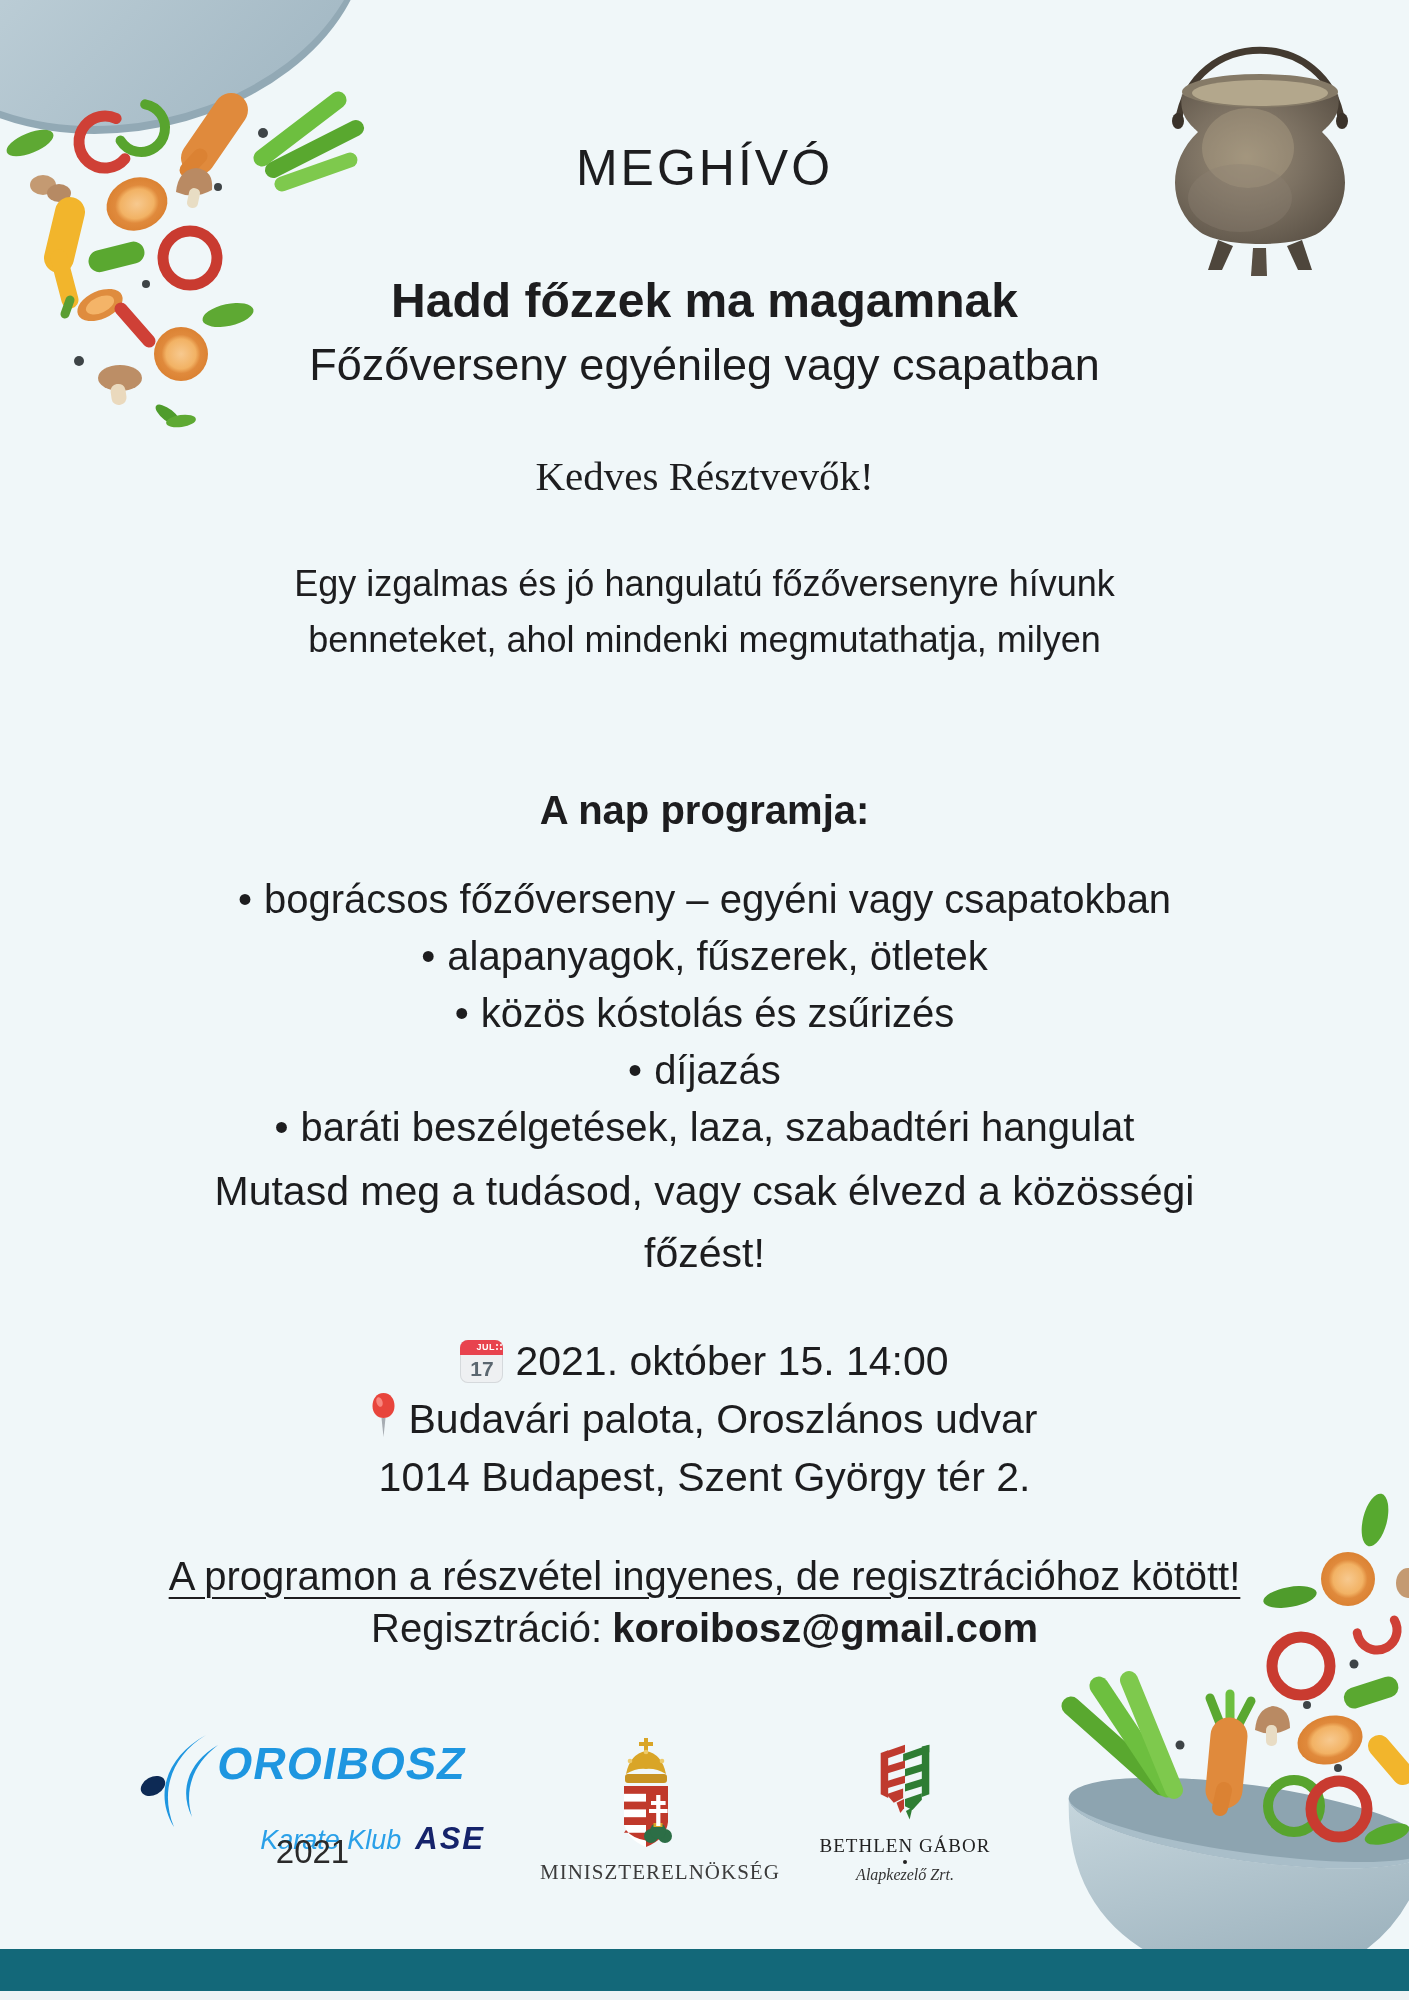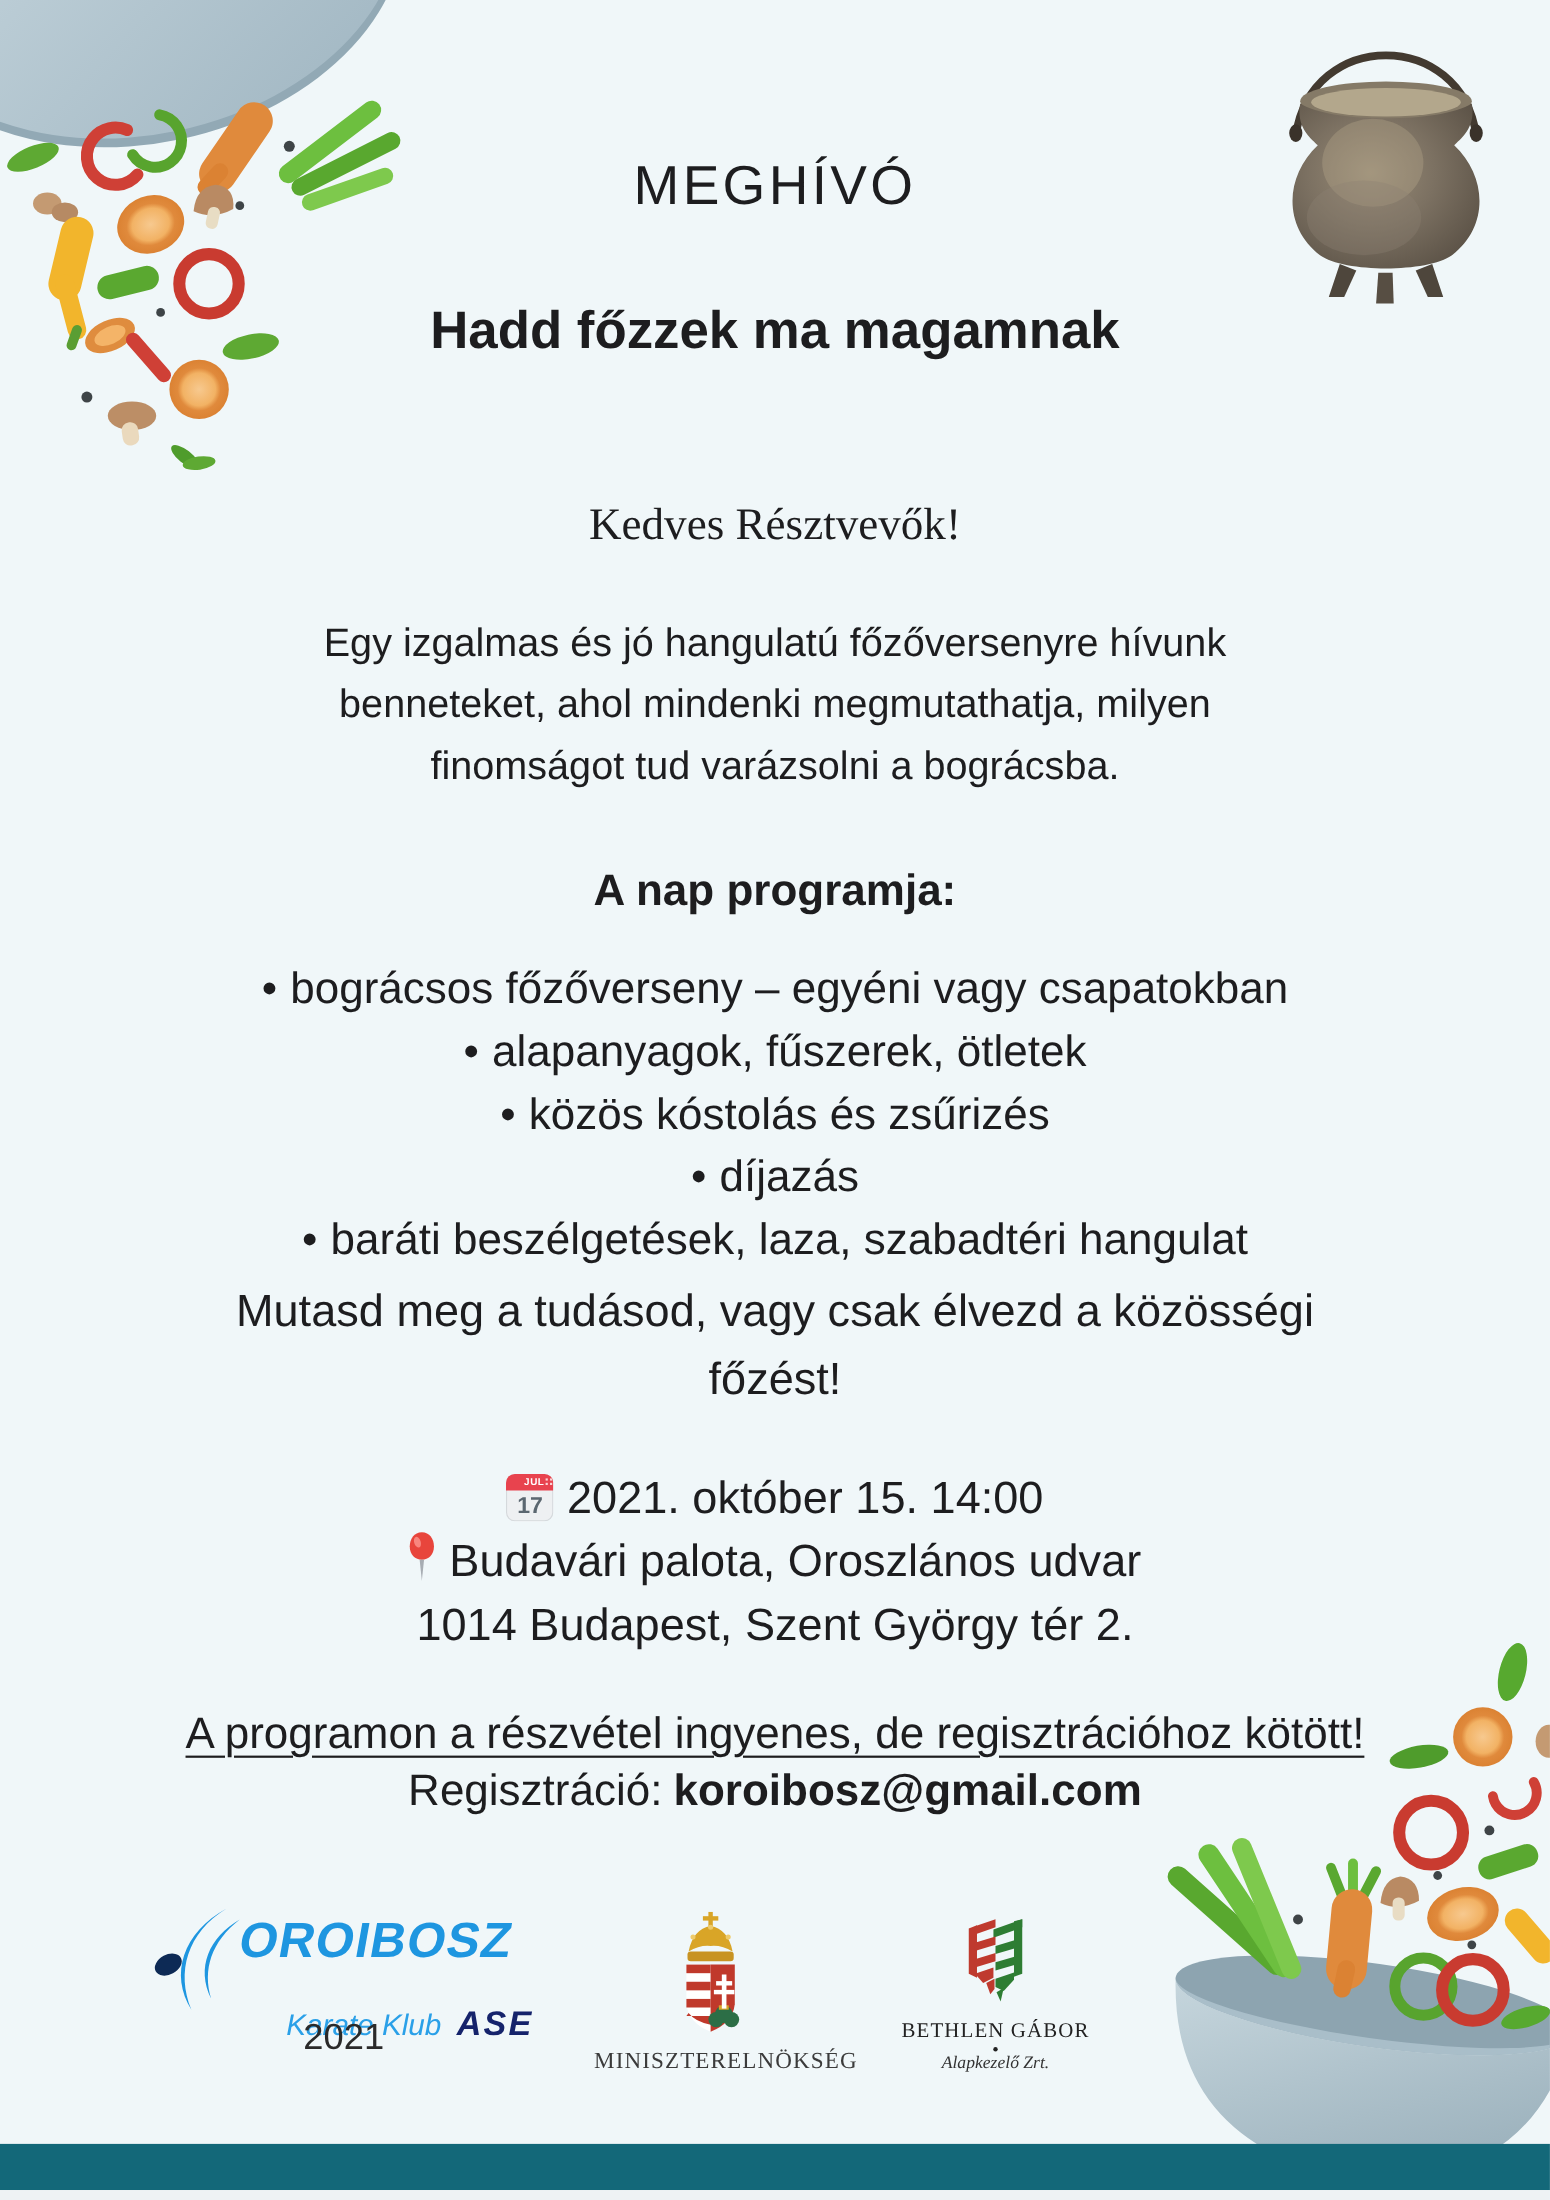--- a/index.html
+++ b/index.html
@@ -146,28 +146,28 @@
       <ellipse cx="100" cy="190" rx="52" ry="34" fill="#8d8272" opacity="0.35"></ellipse>
       <path d="M78,232 L68,262 L82,262 L93,238 Z" fill="#4e463c"></path>
       <path d="M113,240 L111,268 L127,268 L126,240 Z" fill="#574e43"></path>
       <path d="M162,232 L172,262 L158,262 L147,238 Z" fill="#4e463c"></path>
     </svg>
   </div>
 
   <div class="layer" id="title">MEGHÍVÓ</div>
 
   <div class="layer" id="headline">Hadd főzzek ma magamnak</div>
+  <div class="layer" id="subtitle">Főzőverseny egyénileg vagy csapatban</div>
 
   <div class="layer" id="greeting">Kedves Résztvevők!</div>
 
   <div class="layer" id="intro">
 
   <div>Egy izgalmas és jó hangulatú főzőversenyre hívunk</div>
       <div>benneteket, ahol mindenki megmutathatja, milyen</div>
-      <div>finomságot tud varázsolni a bográcsba.</div>
     </div>
 
   <div class="layer" id="program-heading">A nap programja:</div>
 
   <div class="layer" id="program-list">
 
   <div><span class="bullet">•</span><span>bográcsos főzőverseny – egyéni vagy csapatokban</span></div>
       <div><span class="bullet">•</span><span>alapanyagok, fűszerek, ötletek</span></div>
       <div><span class="bullet">•</span><span>közös kóstolás és zsűrizés</span></div>
       <div><span class="bullet">•</span><span>díjazás</span></div>

